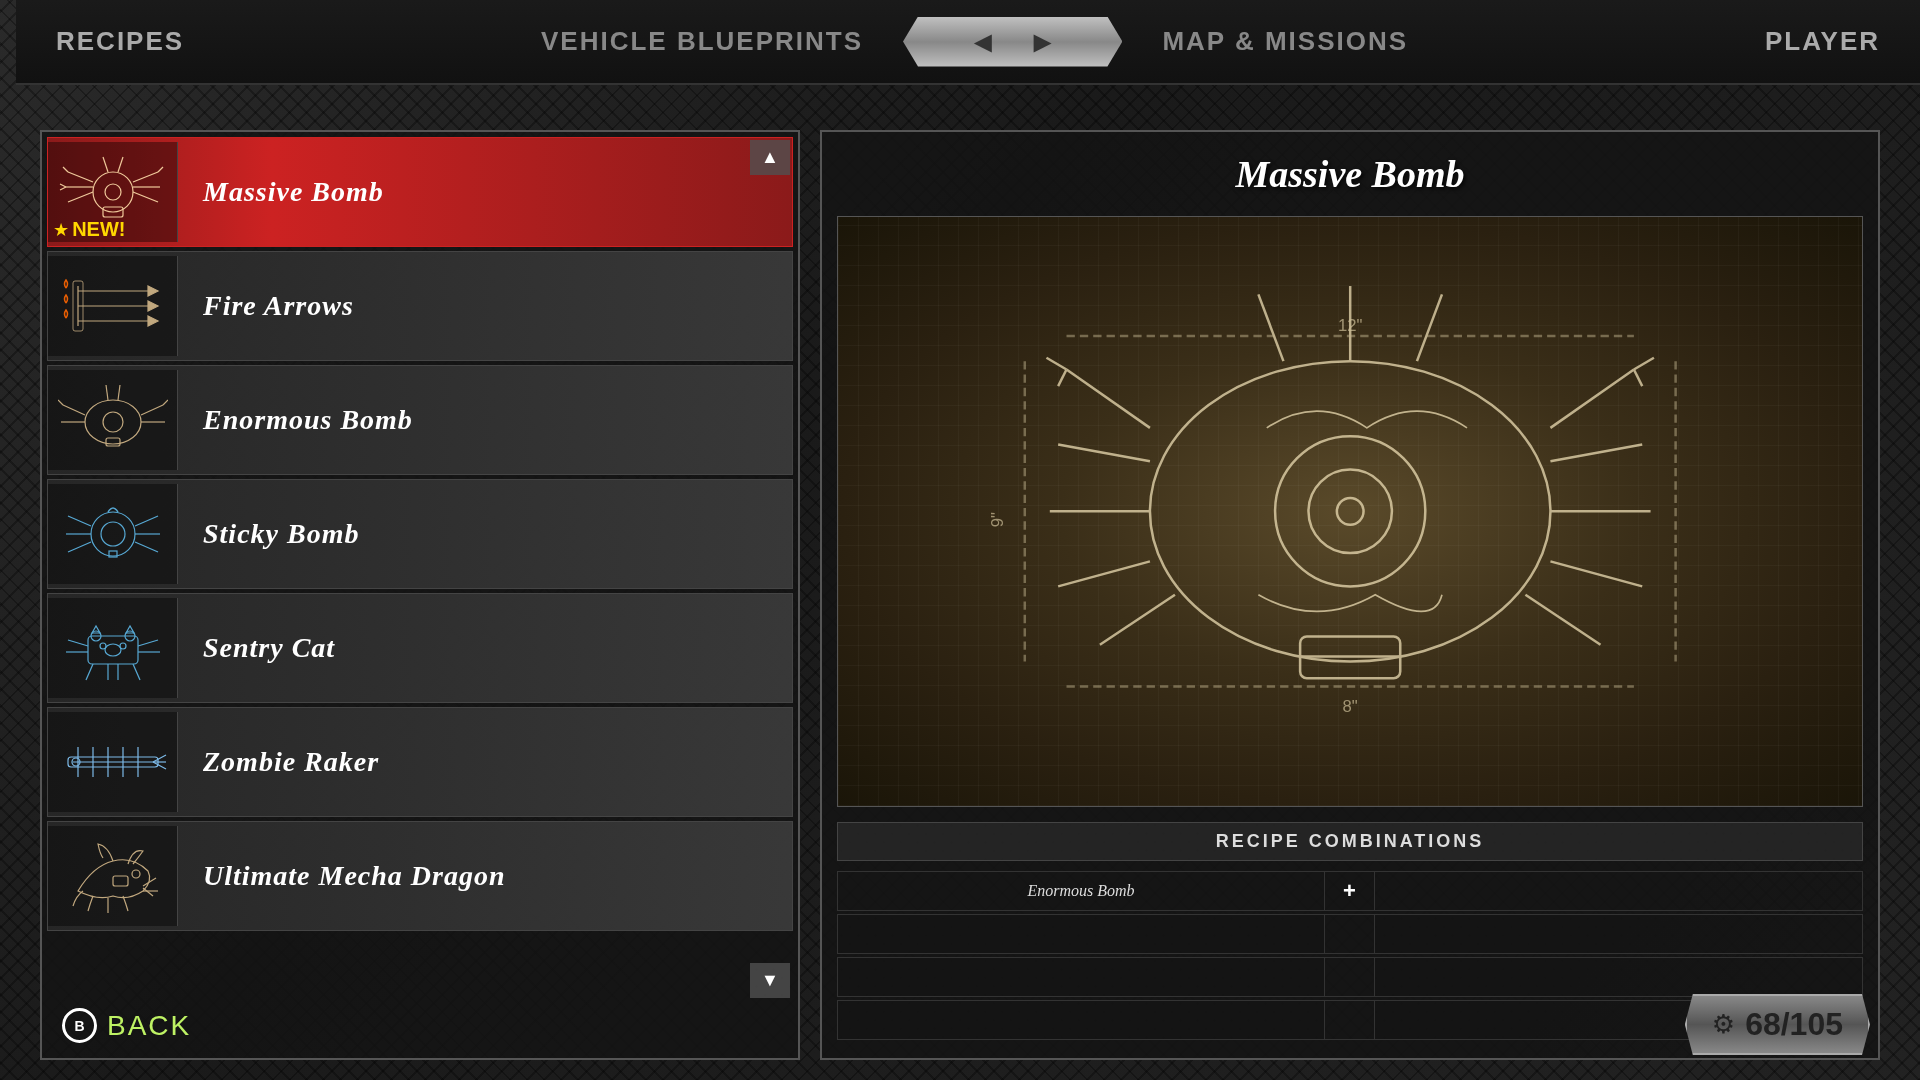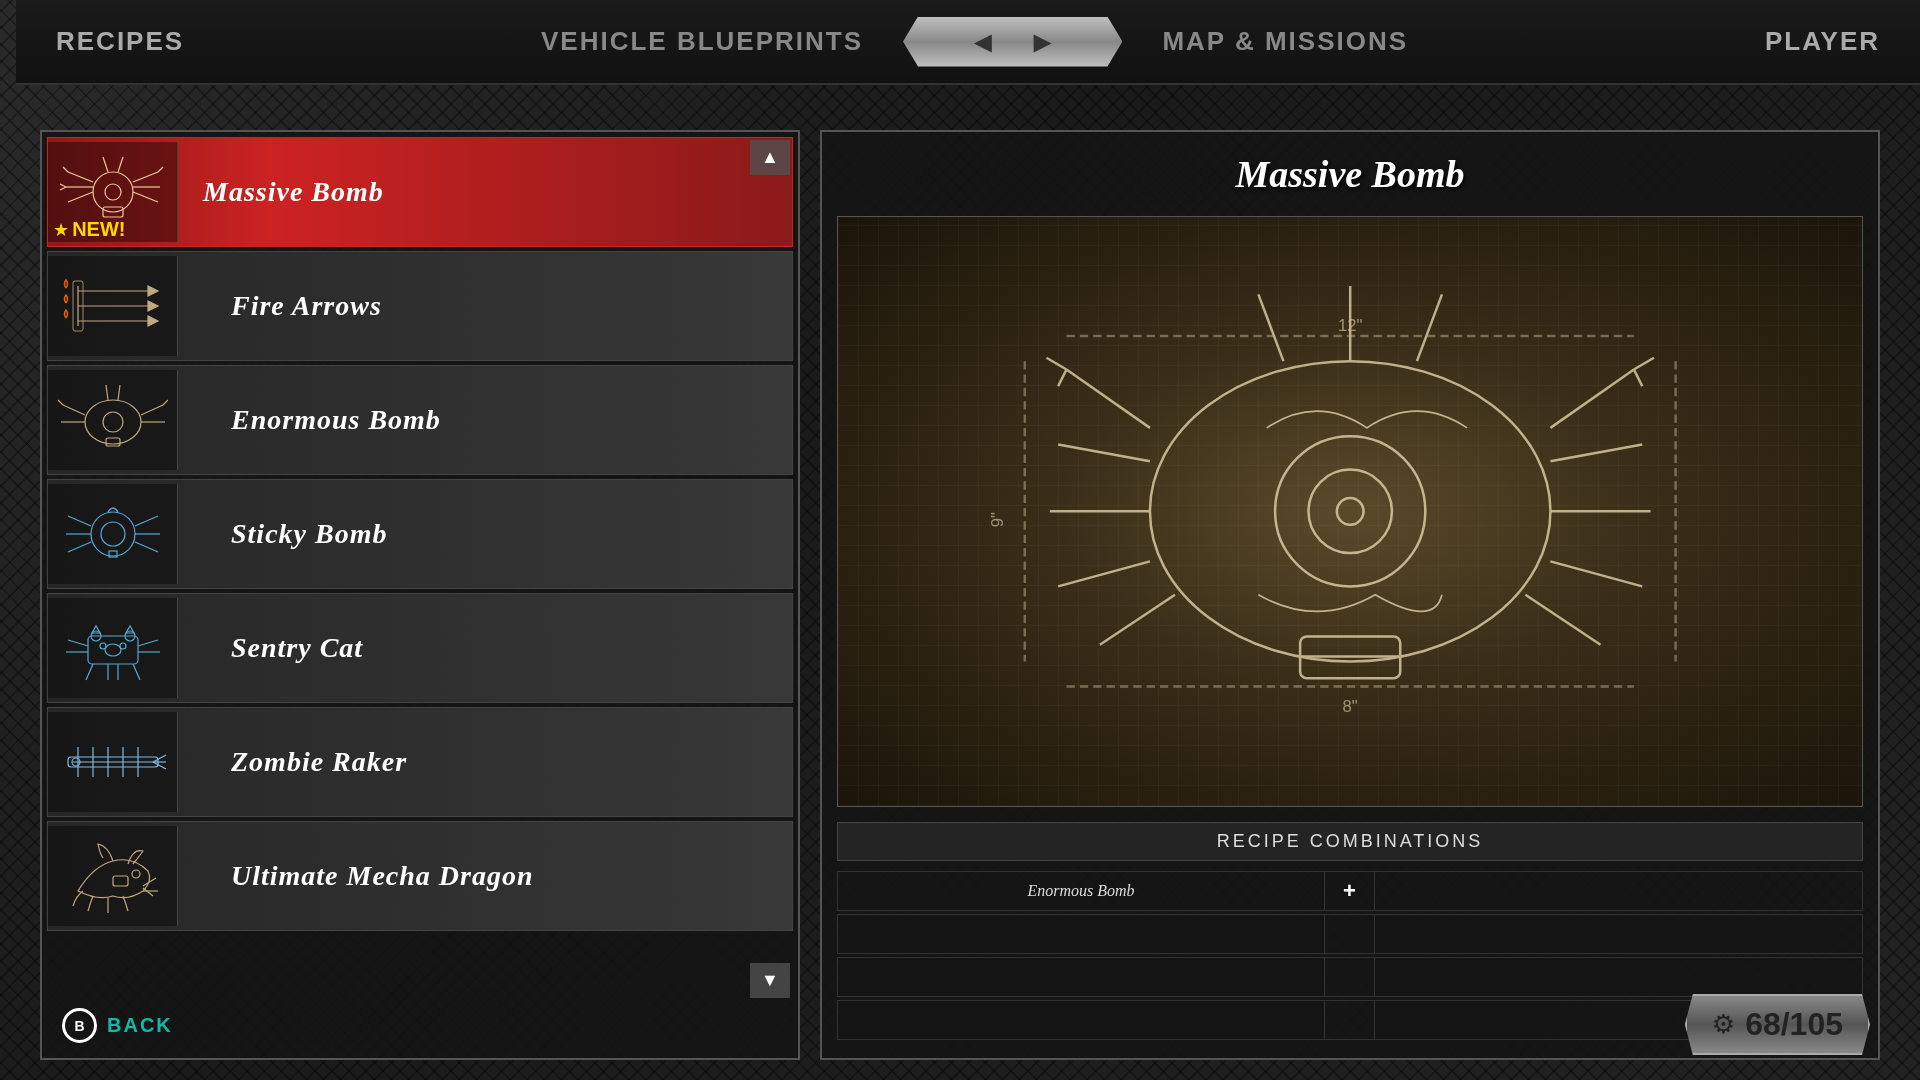--- a/index.html
+++ b/index.html
@@ -132,21 +132,20 @@
       position: relative;
     }
 
     .weapon-item.selected {
       background: linear-gradient(90deg, #8b1a1a 0%, #cc2222 30%, #8b1a1a 100%);
       border-color: #cc2222;
     }
 
     .weapon-item:not(.selected) {
       background: linear-gradient(90deg, rgba(40,40,40,0.9) 0%, rgba(60,60,60,0.9) 100%);
-      gap: 28px;
     }
 
     .weapon-thumbnail {
       width: 130px;
       height: 100px;
       background: rgba(0,0,0,0.4);
       border-right: 1px solid #444;
       display: flex;
       align-items: center;
       justify-content: center;
@@ -232,23 +231,23 @@
       border-radius: 50%;
       display: flex;
       align-items: center;
       justify-content: center;
       color: #fff;
       font-size: 14px;
       font-weight: bold;
     }
 
     .back-text {
-      color: #14b8a6;
-      font-size: 20px;
-      font-weight: bold;
+      color: #bef264;
+      font-size: 28px;
+      font-weight: normal;
       text-transform: uppercase;
       letter-spacing: 2px;
     }
 
     
     .detail-panel {
       flex: 1;
       background: rgba(20, 20, 20, 0.85);
       border: 2px solid #555;
       display: flex;
@@ -294,21 +293,21 @@
       opacity: 0.85;
     }
 
     .recipe-section {
       padding: 15px;
     }
 
     .recipe-title {
       color: #ddd;
       font-size: 18px;
-      font-weight: normal;
+      font-weight: bold;
       text-transform: uppercase;
       letter-spacing: 3px;
       text-align: center;
       background: rgba(40,40,40,0.8);
       padding: 8px;
       margin-bottom: 10px;
       border: 1px solid #444;
     }
 
     .recipe-row {

